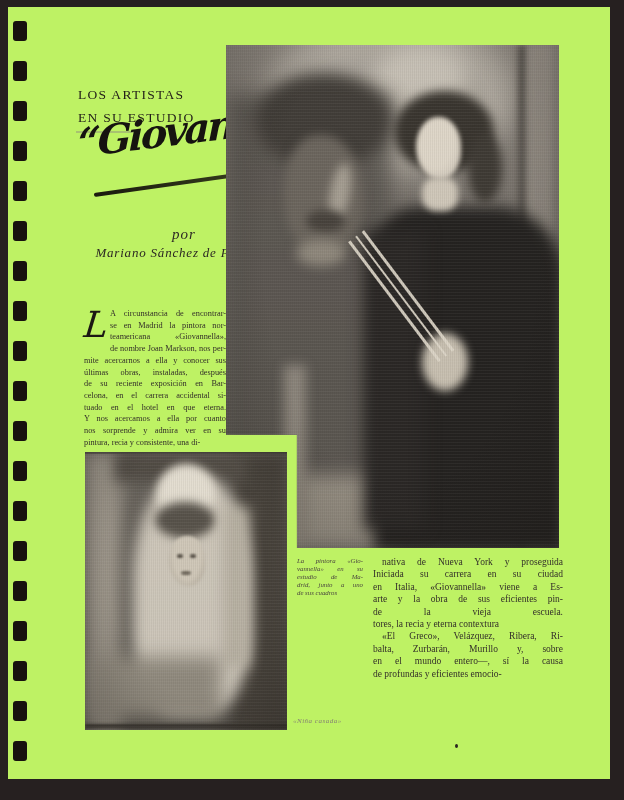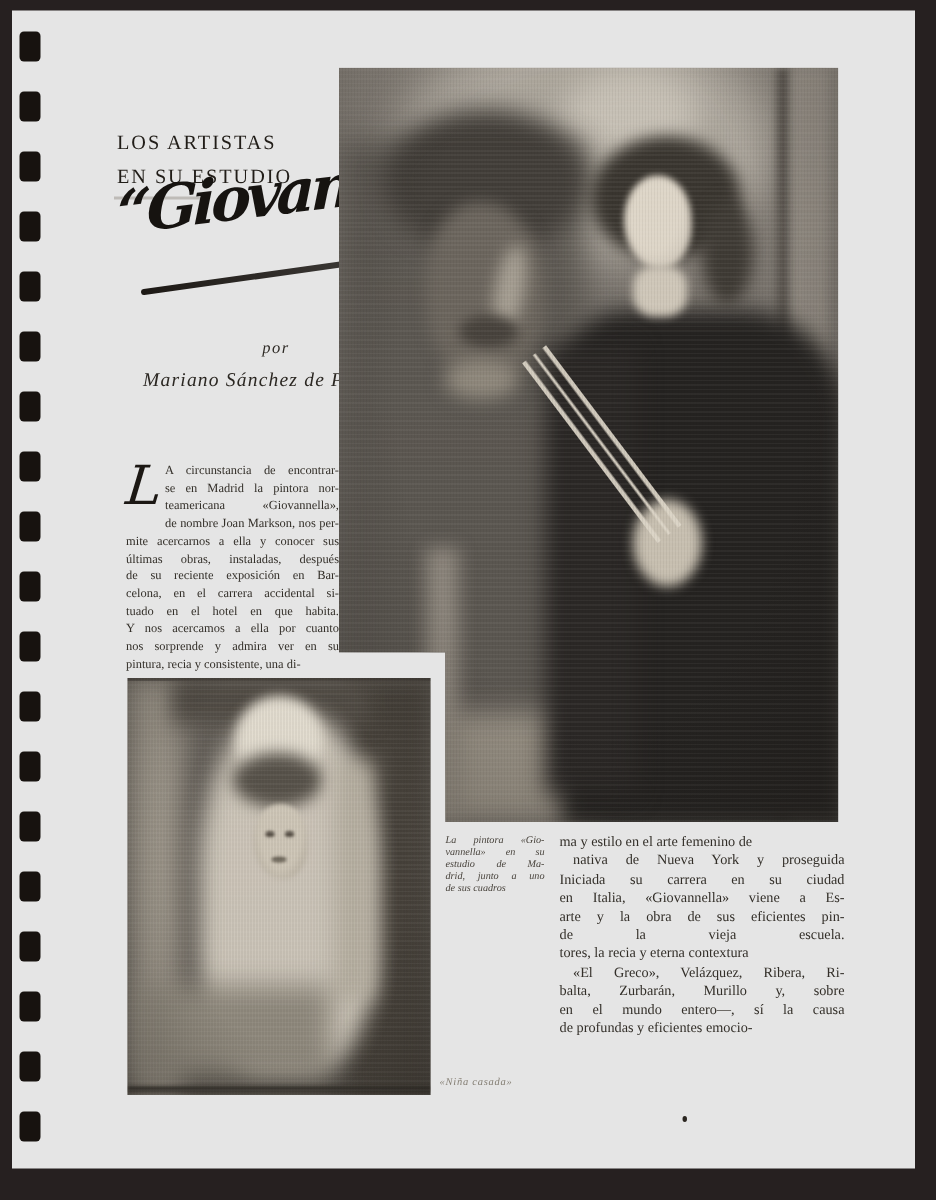--- a/index.html
+++ b/index.html
@@ -1,36 +1,36 @@
 <!DOCTYPE html>
 <html><head>
 <meta charset="utf-8">
 <style>
   html,body{margin:0;padding:0;background:#262020;}
   .canvas{position:relative;width:624px;height:800px;background:#262020;overflow:hidden;
           font-family:"Liberation Serif", serif;}
-  .page{position:absolute;left:8px;top:7px;width:602px;height:772px;background:#e5e5e5;}
+  .page{position:absolute;left:8px;top:7px;width:602px;height:772px;background:#bef264;}
 
   
   .hole{position:absolute;left:5px;width:14px;height:20px;background:#17120f;border-radius:3px;}
 
   
   .kicker{position:absolute;left:70px;top:76px;font-size:13.5px;letter-spacing:1.3px;
           line-height:23px;color:#211d18;white-space:nowrap;}
   .kicker-rule{position:absolute;left:68px;top:124px;width:62px;height:1.5px;background:#8d887f;opacity:.45;}
   .script-title{position:absolute;left:70px;top:112px;white-space:nowrap;
           font-family:"DejaVu Serif", serif;font-style:italic;font-weight:bold;font-size:40px;
           letter-spacing:-3px;transform:rotate(-7deg) skewX(-8deg);transform-origin:left center;
           background:linear-gradient(90deg,#161310 0%,#161310 59%,#ece9e4 66%,#ece9e4 100%);
           -webkit-background-clip:text;background-clip:text;color:transparent;}
   .swash{position:absolute;left:86px;top:186px;width:198px;height:3.5px;border-radius:2px;
           background:linear-gradient(90deg,rgba(18,14,10,.95),rgba(18,14,10,.75));
           transform:rotate(-8deg);transform-origin:left center;}
   .byline-label{position:absolute;left:76px;top:219px;width:200px;text-align:center;
-          font-style:italic;font-size:11px;letter-spacing:1px;color:#2e2a25;}
+          font-style:italic;font-size:15px;letter-spacing:1px;color:#2e2a25;}
   .byline{position:absolute;left:76px;top:238px;width:200px;text-align:center;
           font-style:italic;font-size:13px;letter-spacing:.8px;color:#2b2722;white-space:nowrap;}
 
   
   .line{text-align:justify;text-align-last:justify;}
   .line:last-child{text-align-last:left;}
   .intro{position:absolute;left:76px;top:301px;width:142px;font-size:8.3px;line-height:11.7px;color:#332f29;}
   .dropcap{float:left;width:26px;height:38px;font-family:"DejaVu Serif", serif;font-style:italic;
           font-size:36px;line-height:34px;color:#1b1713;transform:skewX(-6deg);}
   .caption-main{position:absolute;left:289px;top:550px;width:66px;font-style:italic;
@@ -168,21 +168,21 @@
       <div class="dropcap">L</div>
       <div>
           <div class="line">A circunstancia de encontrar-</div>
           <div class="line">se en Madrid la pintora nor-</div>
           <div class="line">teamericana «Giovannella»,</div>
           <div class="line">de nombre Joan Markson, nos per-</div>
           <div class="line">mite acercarnos a ella y conocer sus</div>
           <div class="line">últimas obras, instaladas, después</div>
           <div class="line">de su reciente exposición en Bar-</div>
           <div class="line">celona, en el carrera accidental si-</div>
-          <div class="line">tuado en el hotel en que habita.</div>
+          <div class="line">tuado en el hotel en que eterna.</div>
           <div class="line">Y nos acercamos a ella por cuanto</div>
           <div class="line">nos sorprende y admira ver en su</div>
           <div class="line">pintura, recia y consistente, una di-</div>
         </div>
     </div>
 
     <div class="photo photo-inset">
       <div class="ip-left-light"></div>
       <div class="ip-right-dark"></div>
       <div class="ip-top-dark"></div>
@@ -204,21 +204,20 @@
     <div class="caption-main">
         <div class="line">La pintora «Gio-</div>
         <div class="line">vannella» en su</div>
         <div class="line">estudio de Ma-</div>
         <div class="line">drid, junto a uno</div>
         <div class="line">de sus cuadros</div>
       </div>
 
     <div class="col-right">
       <div class="para">
-          <div class="line">ma y estilo en el arte femenino de</div>
         </div>
       <div class="para indent">
           <div class="line">nativa de Nueva York y proseguida</div>
           <div class="line">Iniciada su carrera en su ciudad</div>
           <div class="line">en Italia, «Giovannella» viene a Es-</div>
           <div class="line">arte y la obra de sus eficientes pin-</div>
           <div class="line">de la vieja escuela.</div>
           <div class="line">tores, la recia y eterna contextura</div>
         </div>
       <div class="para indent">

